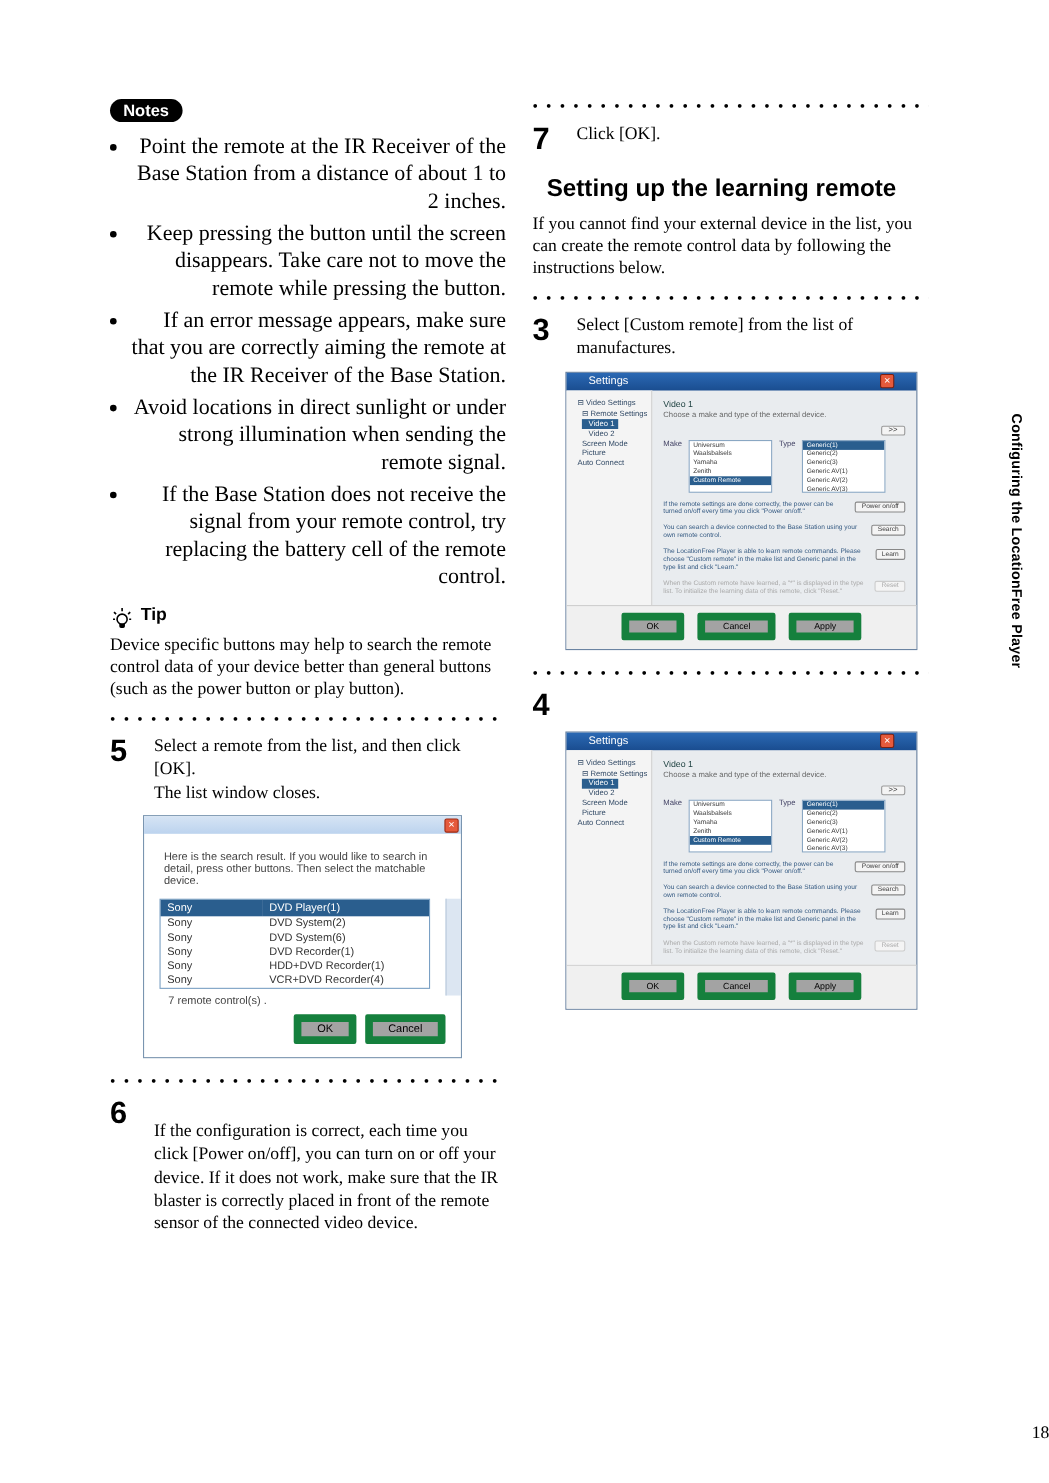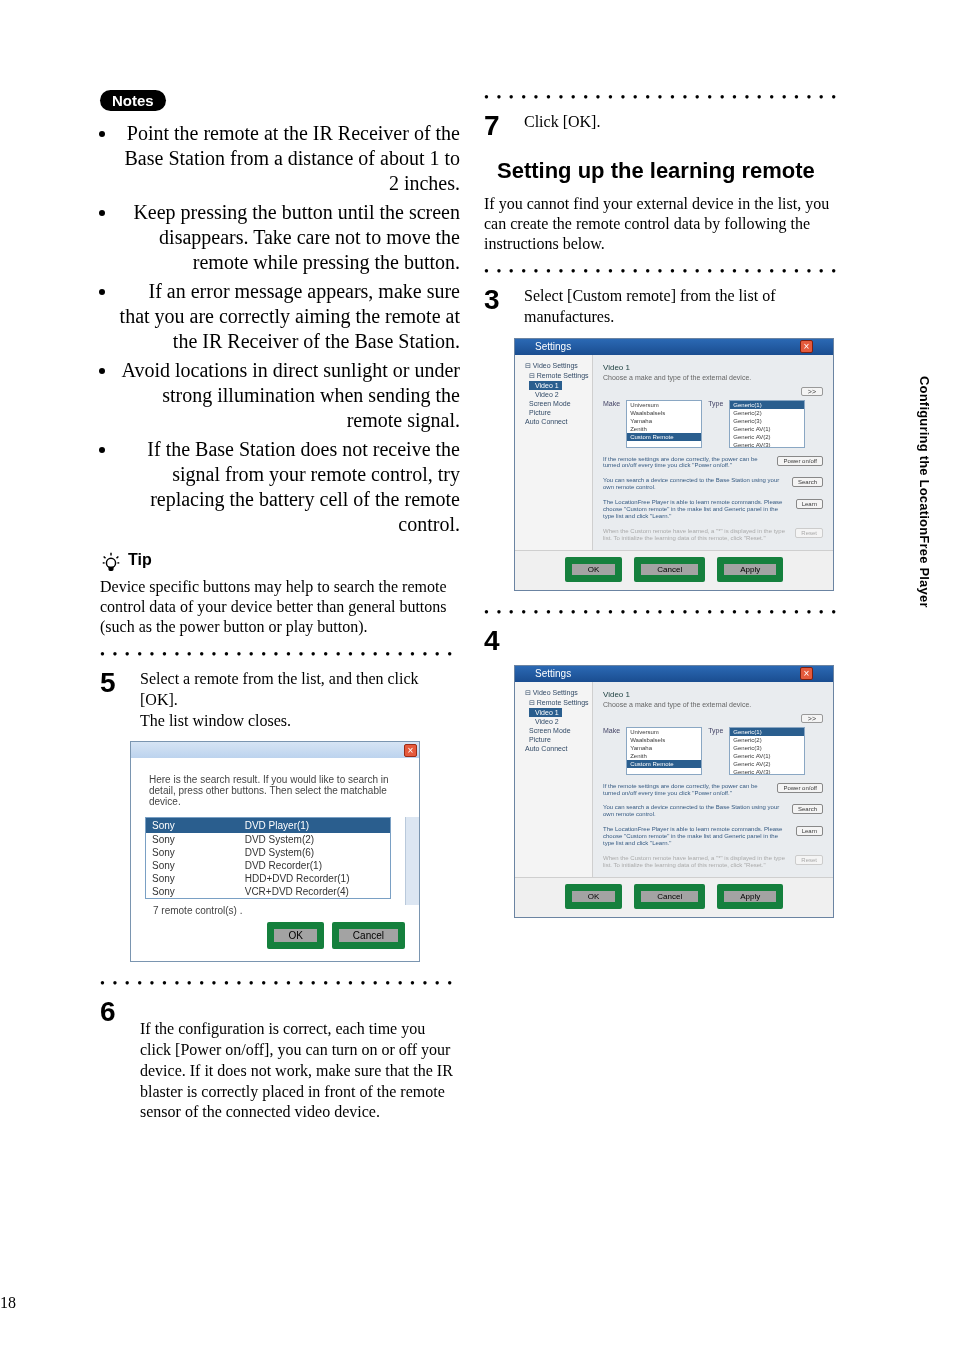--- a/index.html
+++ b/index.html
@@ -333,21 +333,21 @@
     font-weight: bold;
     font-size: 13px;
     letter-spacing: 0.2px;
   }
 
   .page-number {
     position: absolute;
     left: 0;
     width: 954px;
     bottom: 36px;
-    text-align: left;
+    text-align: right;
     font-size: 16px;
     font-family: "Times New Roman", Times, serif;
   }
 </style>
 </head>
 <body>
 
 <div class="side-tab">Configuring the LocationFree Player</div>
 
 <div class="page">

